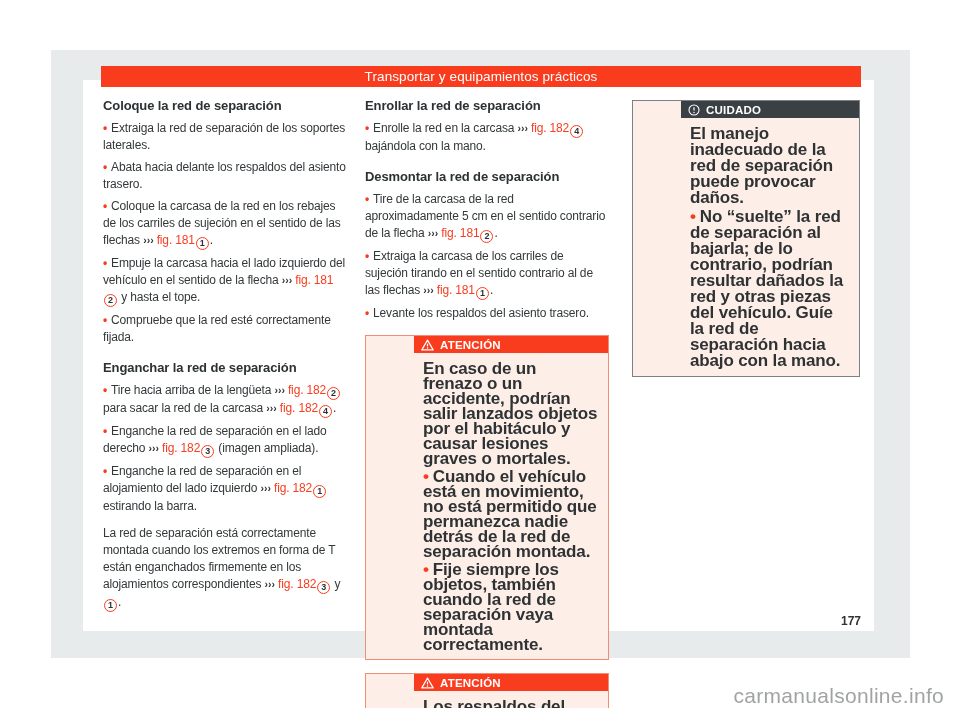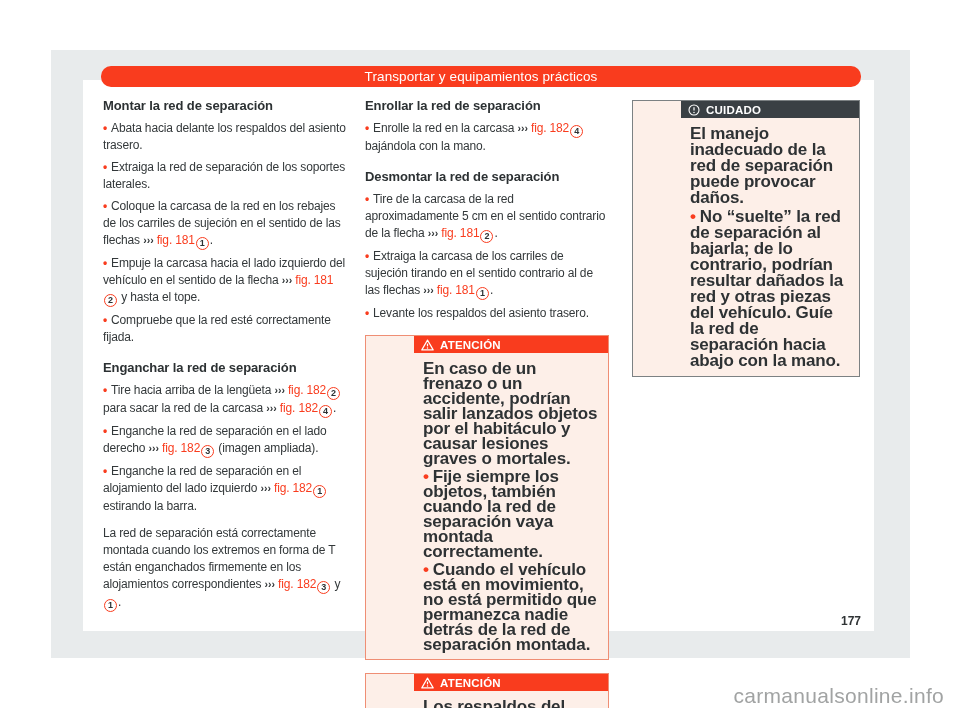--- a/index.html
+++ b/index.html
@@ -23,21 +23,20 @@
   }
   .page{
     position:absolute;left:83px;top:80px;width:791px;height:551px;
     background:#ffffff;
   }
   .titlebar{
     position:absolute;left:101px;top:66px;width:760px;height:21px;
     background:var(--accent);
     color:#fff;text-align:center;line-height:21px;font-size:13.5px;
     letter-spacing:.1px;
-    border-radius:10px;
   }
   .content{
     position:absolute;left:20px;top:17px;
     display:flex;align-items:flex-start;
   }
   .col{flex:none;}
   .col-1{width:244px;}
   .col-2{width:244px;margin-left:18px;}
   .col-3{width:228px;margin-left:23px;}
 
@@ -91,23 +90,23 @@
   }
 </style>
 </head>
 <body>
 
 <div class="backdrop"></div>
 
 <div class="page">
   <div class="content">
     <div class="col col-1">
-        <h3>Montar la red de separación</h3>
+        <h3>Coloque la red de separación</h3>
+        <p><span class="dot">•</span><span>Extraiga la red de separación de los soportes laterales.</span></p>
         <p><span class="dot">•</span><span>Abata hacia delante los respaldos del asiento trasero.</span></p>
-        <p><span class="dot">•</span><span>Extraiga la red de separación de los soportes laterales.</span></p>
         <p><span class="dot">•</span><span>Coloque la carcasa de la red en los rebajes de los carriles de sujeción en el sentido de las flechas </span><span class="arrow">›››</span><span class="figlink">fig. 181</span><span class="circnum">1</span><span>.</span></p>
         <p><span class="dot">•</span><span>Empuje la carcasa hacia el lado izquierdo del vehículo en el sentido de la flecha </span><span class="arrow">›››</span><span class="figlink">fig. 181</span><span class="circnum">2</span><span> y hasta el tope.</span></p>
         <p><span class="dot">•</span><span>Compruebe que la red esté correctamente fijada.</span></p>
         <h3>Enganchar la red de separación</h3>
         <p><span class="dot">•</span><span>Tire hacia arriba de la lengüeta </span><span class="arrow">›››</span><span class="figlink">fig. 182</span><span class="circnum">2</span><span> para sacar la red de la carcasa </span><span class="arrow">›››</span><span class="figlink">fig. 182</span><span class="circnum">4</span><span>.</span></p>
         <p><span class="dot">•</span><span>Enganche la red de separación en el lado derecho </span><span class="arrow">›››</span><span class="figlink">fig. 182</span><span class="circnum">3</span><span> (imagen ampliada).</span></p>
         <p><span class="dot">•</span><span>Enganche la red de separación en el alojamiento del lado izquierdo </span><span class="arrow">›››</span><span class="figlink">fig. 182</span><span class="circnum">1</span><span> estirando la barra.</span></p>
         <p class="freestanding"><span>La red de separación está correctamente montada cuando los extremos en forma de T están enganchados firmemente en los alojamientos correspondientes </span><span class="arrow">›››</span><span class="figlink">fig. 182</span><span class="circnum">3</span><span> y </span><span class="circnum">1</span><span>.</span></p>
       </div>
     <div class="col col-2">
@@ -123,22 +122,22 @@
               <svg viewBox="0 0 24 22" width="13" height="12">
                 <path d="M12 2 L22.5 20 L1.5 20 Z" fill="none" stroke="#fff" stroke-width="2.2" stroke-linejoin="round"></path>
                 <line x1="12" y1="8.5" x2="12" y2="13.5" stroke="#fff" stroke-width="2.2"></line>
                 <circle cx="12" cy="16.6" r="1.4" fill="#fff"></circle>
               </svg>
             </span>
             <span>ATENCIÓN</span>
           </div>
           <div class="box-body">
             <p><span>En caso de un frenazo o un accidente, podrían salir lanzados objetos por el habitáculo y causar lesiones graves o mortales.</span></p>
+            <p><span class="dot">•</span><span>Cuando el vehículo está en movimiento, no está permitido que permanezca nadie detrás de la red de separación montada.</span></p>
             <p><span class="dot">•</span><span>Fije siempre los objetos, también cuando la red de separación vaya montada correctamente.</span></p>
-            <p><span class="dot">•</span><span>Cuando el vehículo está en movimiento, no está permitido que permanezca nadie detrás de la red de separación montada.</span></p>
           </div>
         </div>
         <div class="box">
           <div class="box-head">
             <span class="ico">
               <svg viewBox="0 0 24 22" width="13" height="12">
                 <path d="M12 2 L22.5 20 L1.5 20 Z" fill="none" stroke="#fff" stroke-width="2.2" stroke-linejoin="round"></path>
                 <line x1="12" y1="8.5" x2="12" y2="13.5" stroke="#fff" stroke-width="2.2"></line>
                 <circle cx="12" cy="16.6" r="1.4" fill="#fff"></circle>
               </svg>

